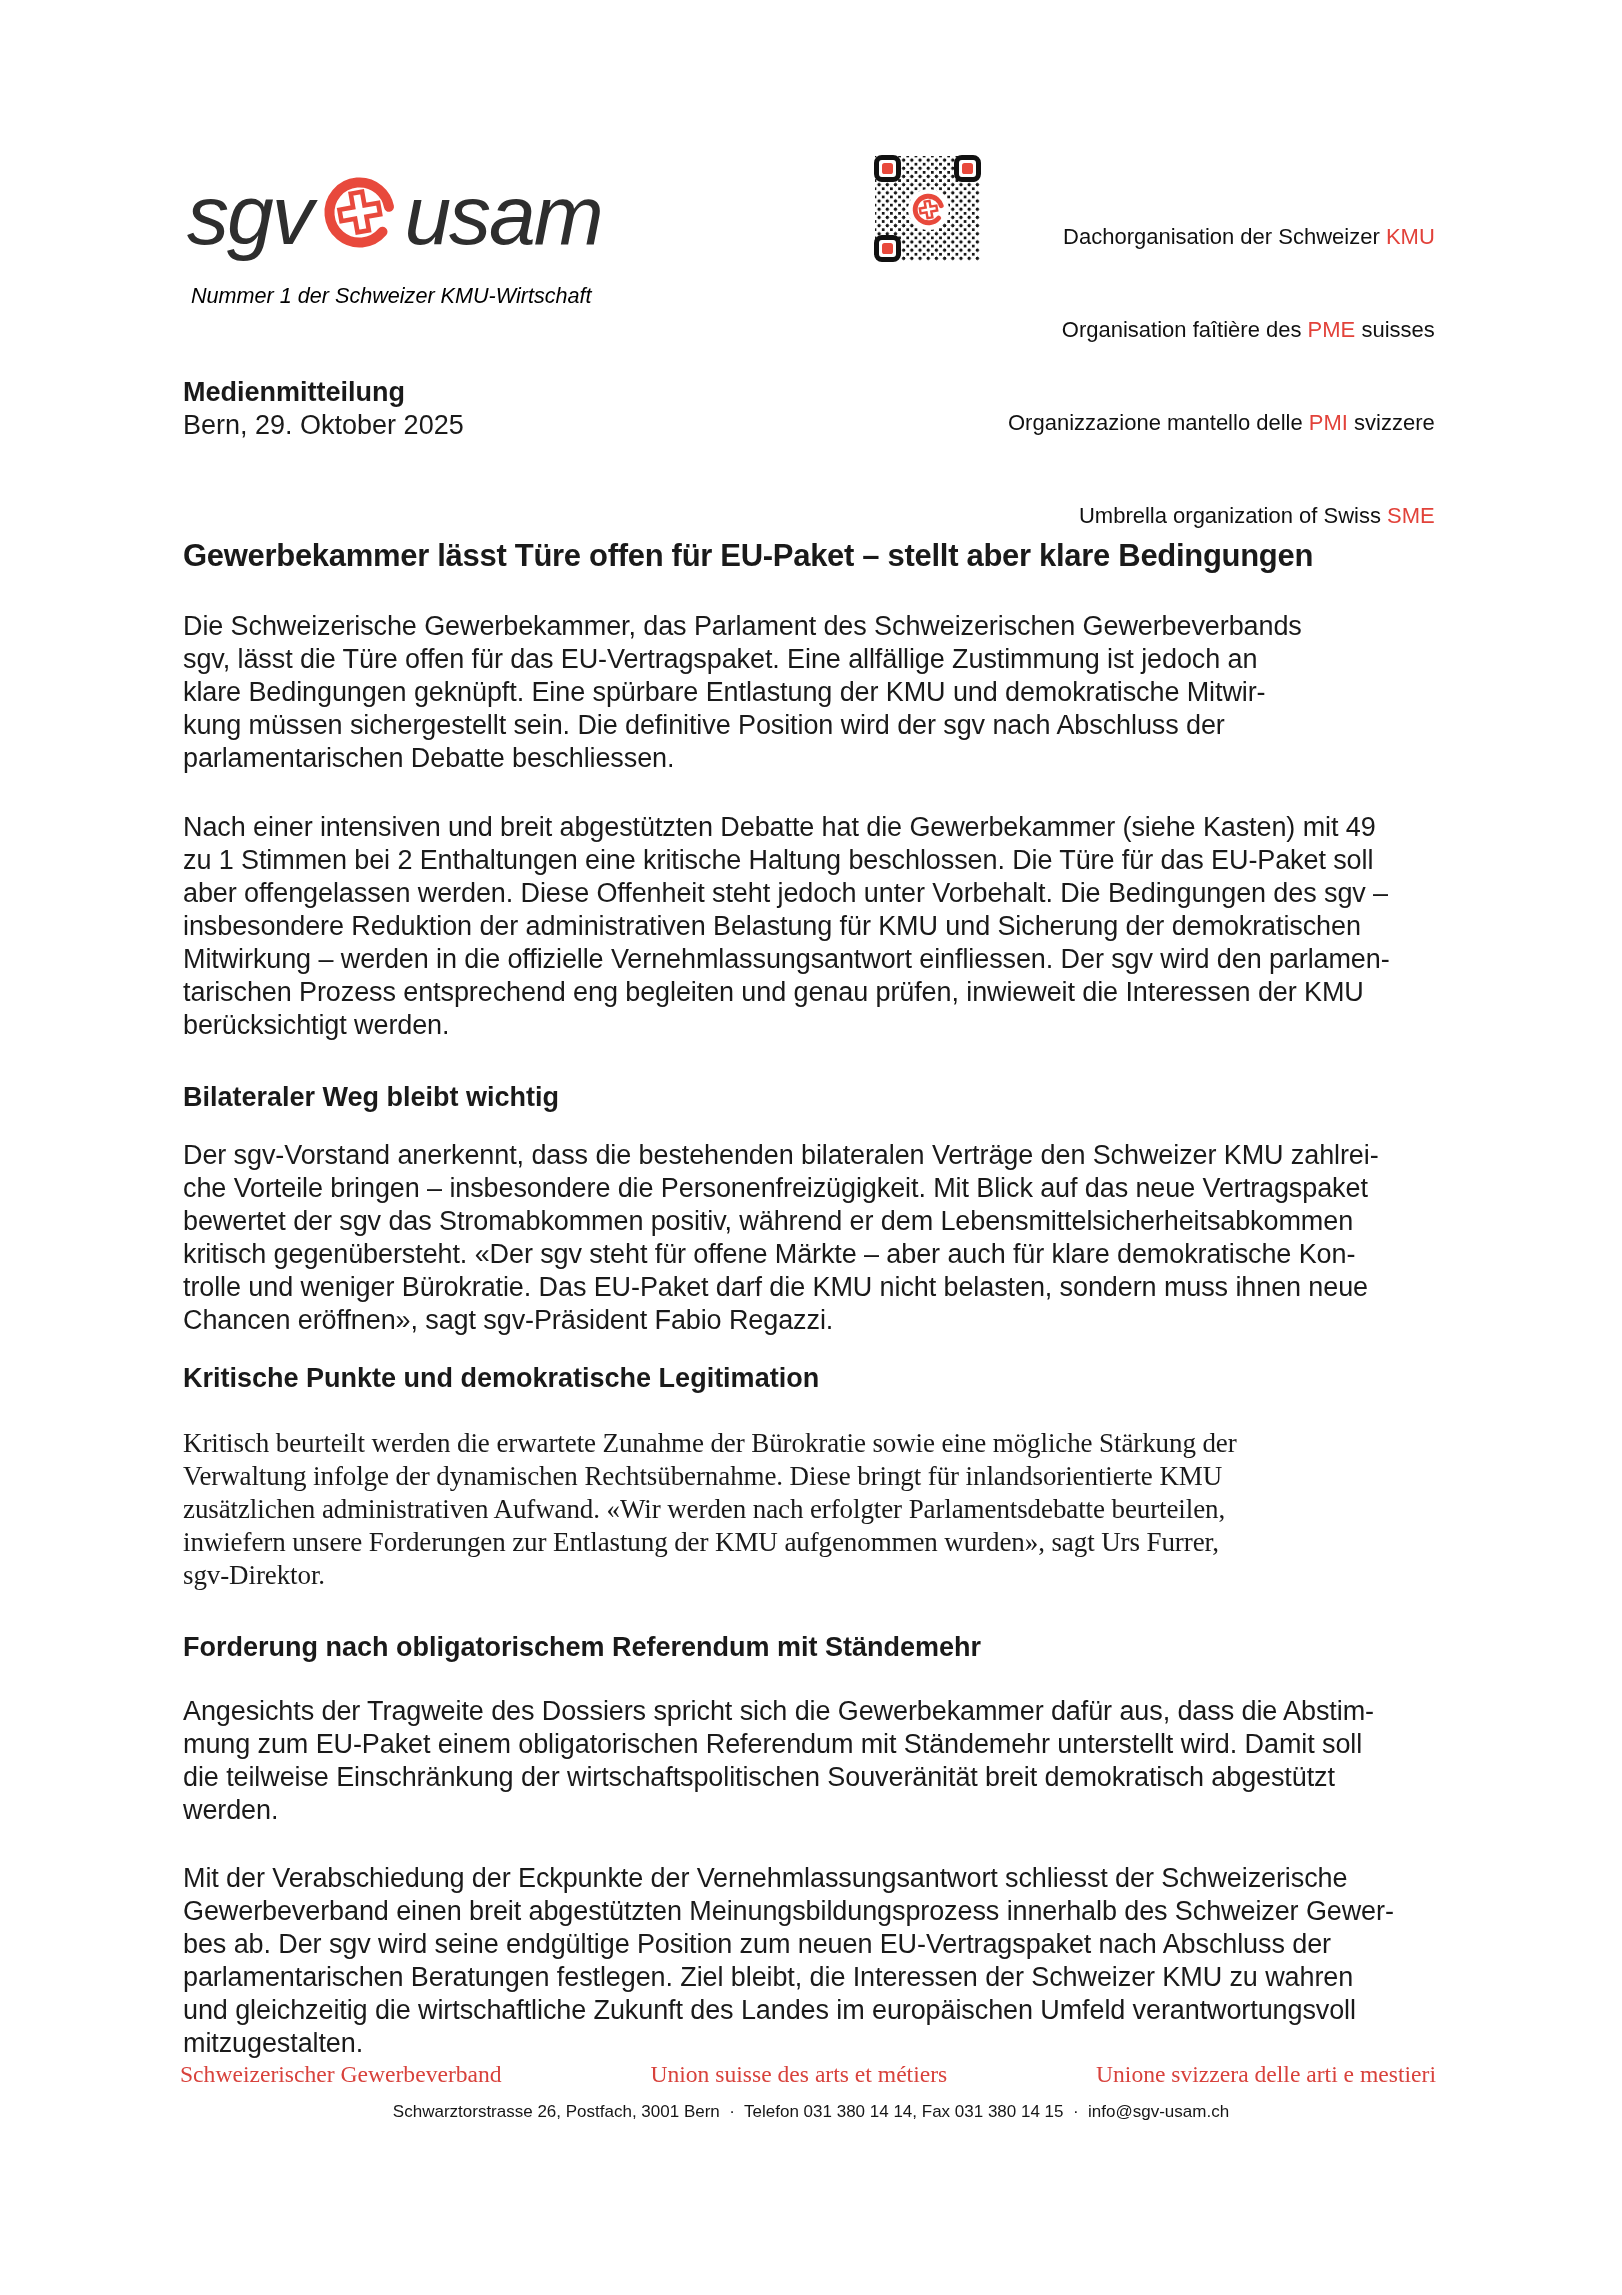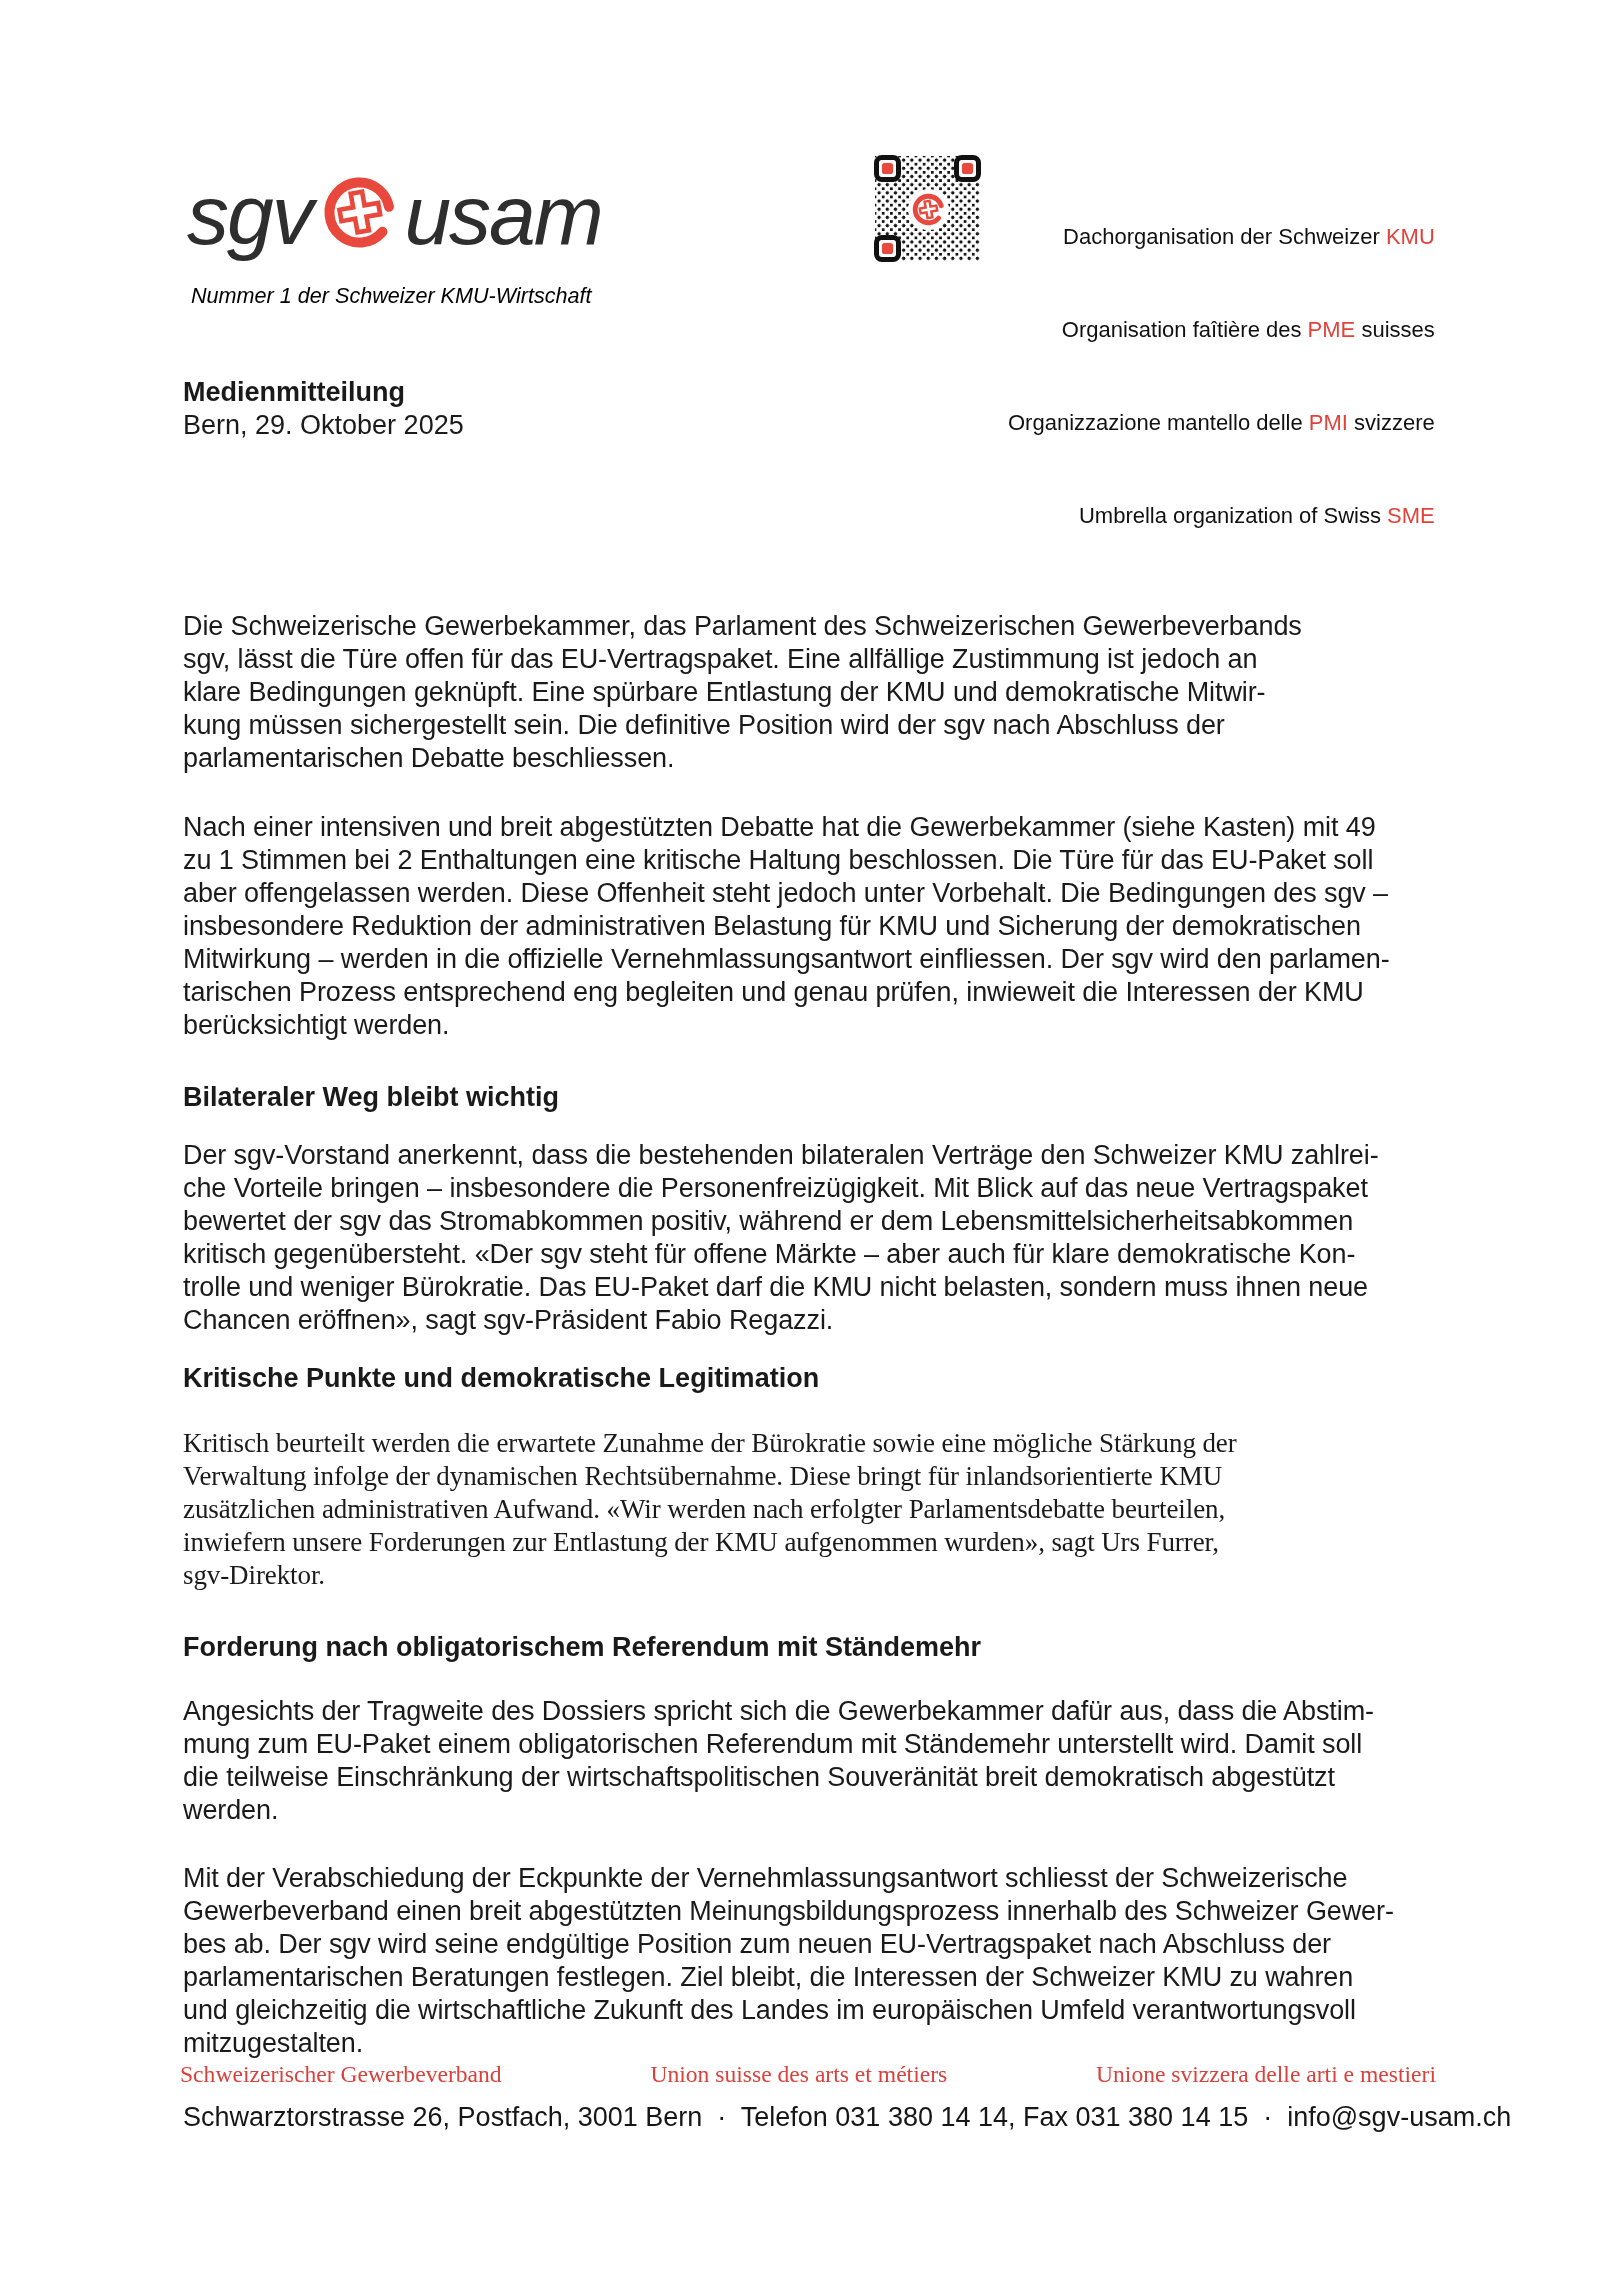--- a/index.html
+++ b/index.html
@@ -45,21 +45,21 @@
   .sec-h{position:absolute;left:183px;font-size:27px;font-weight:bold;line-height:33px;white-space:pre;}
   .h-s1{top:1081px;} .b-s1{position:absolute;left:183px;top:1139px;}
   .h-s2{top:1362px;} .b-s2{position:absolute;left:183px;top:1427px;font-family:Liberation Serif, serif;}
   .h-s3{top:1631px;} .b-s3{position:absolute;left:183px;top:1695px;}
   .p6{position:absolute;left:183px;top:1862px;}
   
   .f-red{
     position:absolute;left:180px;top:2061px;width:1256px;display:flex;justify-content:space-between;
     font-size:23.6px;color:#d8423c;font-family:Liberation Serif, serif;
   }
-  .f-addr{position:absolute;left:183px;top:2102px;width:1256px;text-align:center;font-size:27px;color:#161616;white-space:pre;}
+  .f-addr{position:absolute;left:183px;top:2102px;width:1256px;text-align:center;font-size:17px;color:#161616;white-space:pre;}
   .f-links{position:absolute;left:183px;top:2141px;width:1256px;text-align:center;font-size:23.6px;color:#161616;white-space:pre;}
 </style>
 </head>
 <body>
 
 <div class="page">
 
   <div class="brand">
     <span class="logo-text">sgv</span>
     <span class="logo-mark">
@@ -93,20 +93,21 @@
   <div class="orgs">
     <div><span>Dachorganisation der Schweizer </span><span class="accent">KMU</span><span></span></div>
     <div><span>Organisation faîtière des </span><span class="accent">PME</span><span> suisses</span></div>
     <div><span>Organizzazione mantello delle </span><span class="accent">PMI</span><span> svizzere</span></div>
     <div><span>Umbrella organization of Swiss </span><span class="accent">SME</span><span></span></div>
   </div>
 
   <div class="doc-type">Medienmitteilung</div>
   <div class="dateline">Bern, 29. Oktober 2025</div>
 
+  <div class="title">Gewerbekammer lässt Türe offen für EU-Paket – stellt aber klare Bedingungen</div>
   <div class="para lead">Die Schweizerische Gewerbekammer, das Parlament des Schweizerischen Gewerbeverbands
 sgv, lässt die Türe offen für das EU-Vertragspaket. Eine allfällige Zustimmung ist jedoch an
 klare Bedingungen geknüpft. Eine spürbare Entlastung der KMU und demokratische Mitwir-
 kung müssen sichergestellt sein. Die definitive Position wird der sgv nach Abschluss der
 parlamentarischen Debatte beschliessen.</div>
   <div class="para p2">Nach einer intensiven und breit abgestützten Debatte hat die Gewerbekammer (siehe Kasten) mit 49
 zu 1 Stimmen bei 2 Enthaltungen eine kritische Haltung beschlossen. Die Türe für das EU-Paket soll
 aber offengelassen werden. Diese Offenheit steht jedoch unter Vorbehalt. Die Bedingungen des sgv –
 insbesondere Reduktion der administrativen Belastung für KMU und Sicherung der demokratischen
 Mitwirkung – werden in die offizielle Vernehmlassungsantwort einfliessen. Der sgv wird den parlamen-

